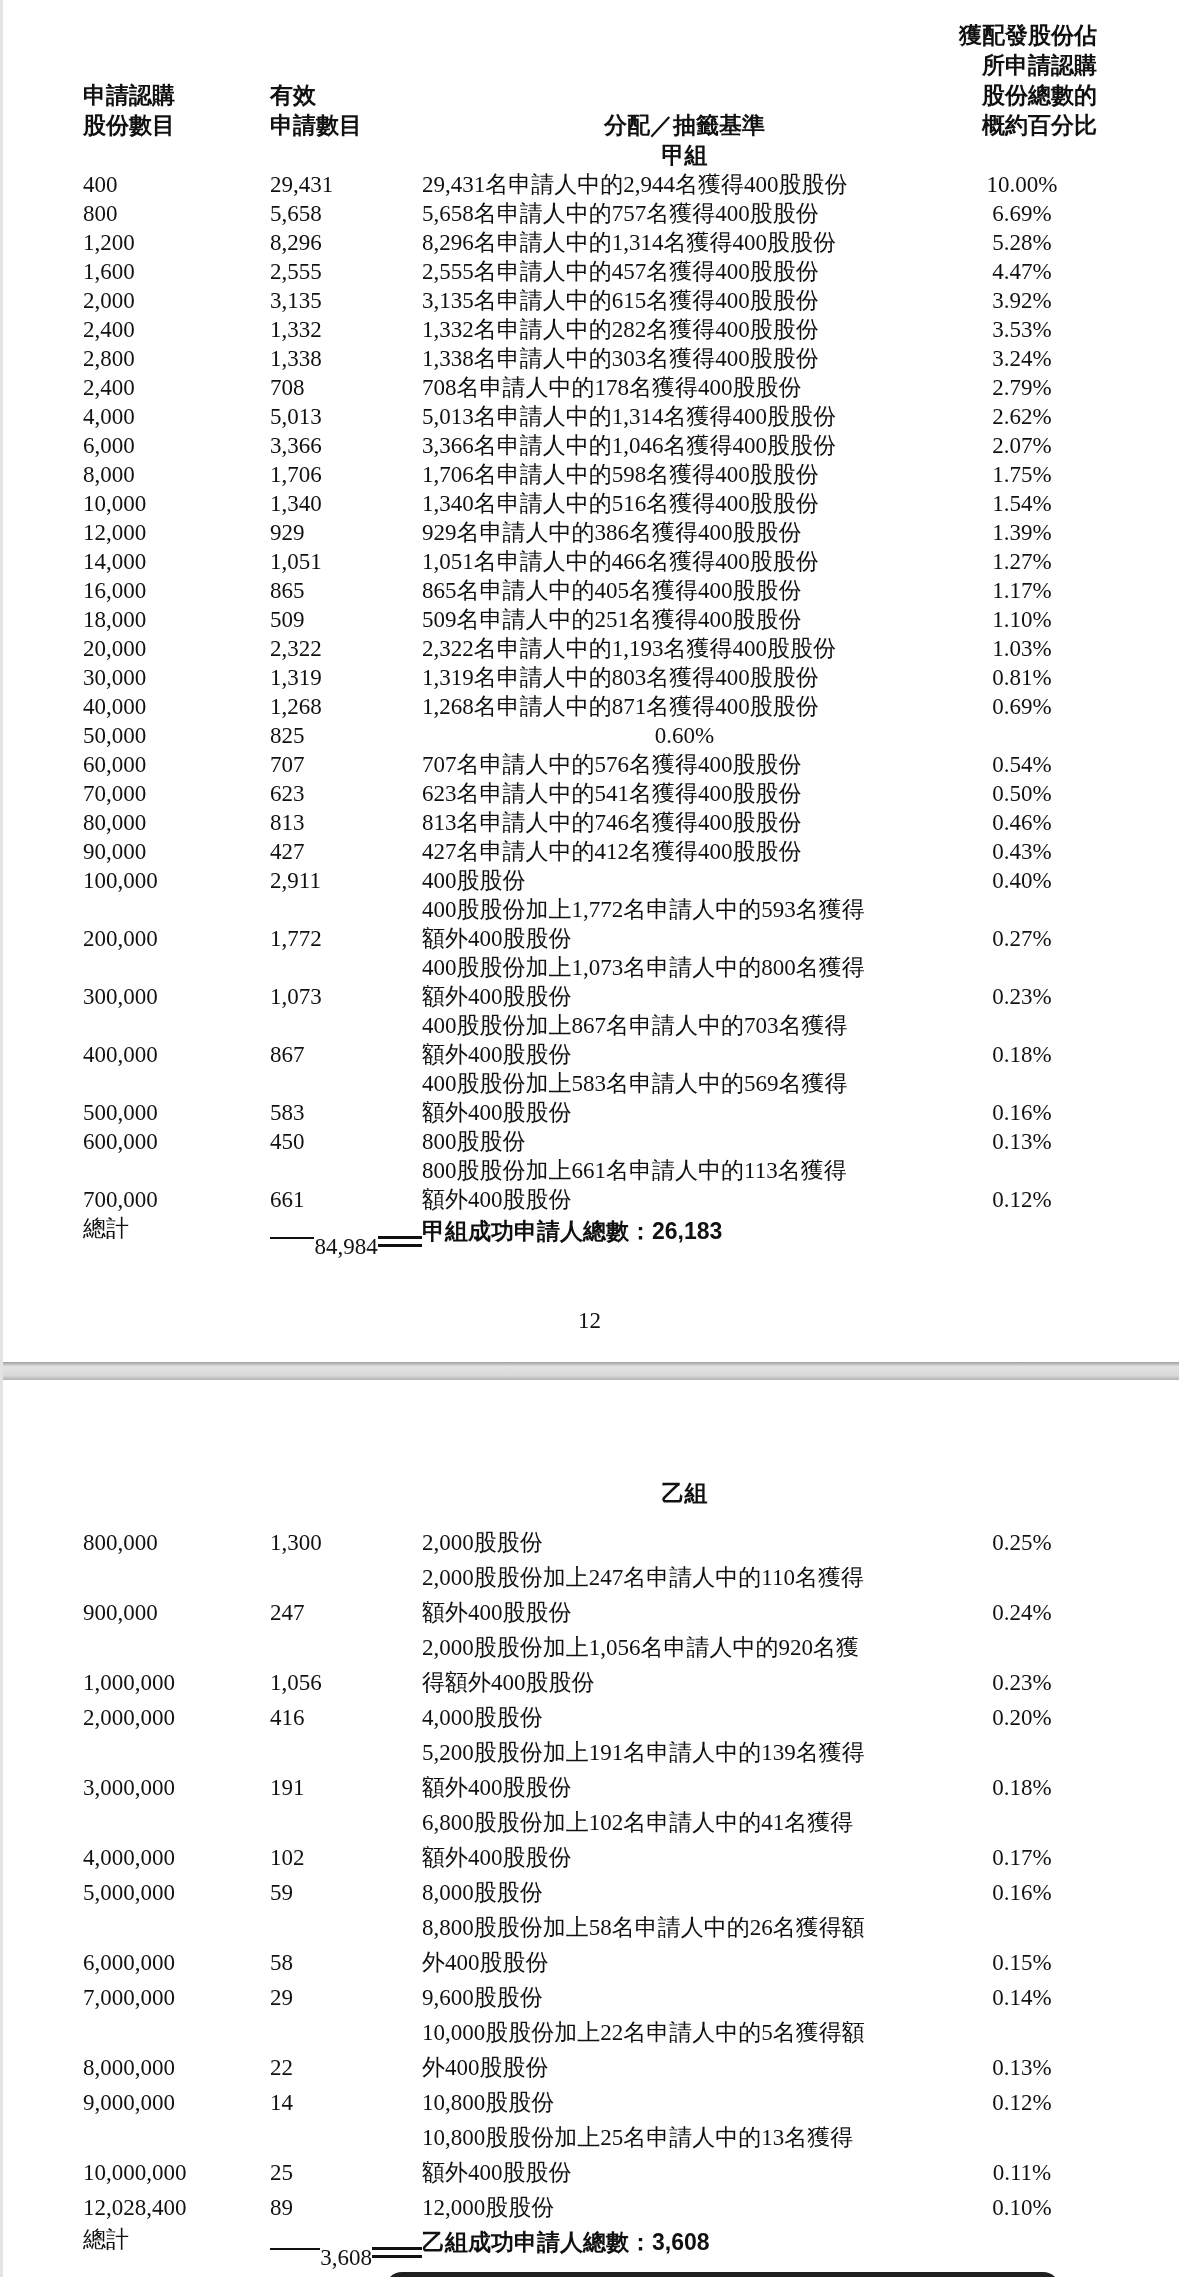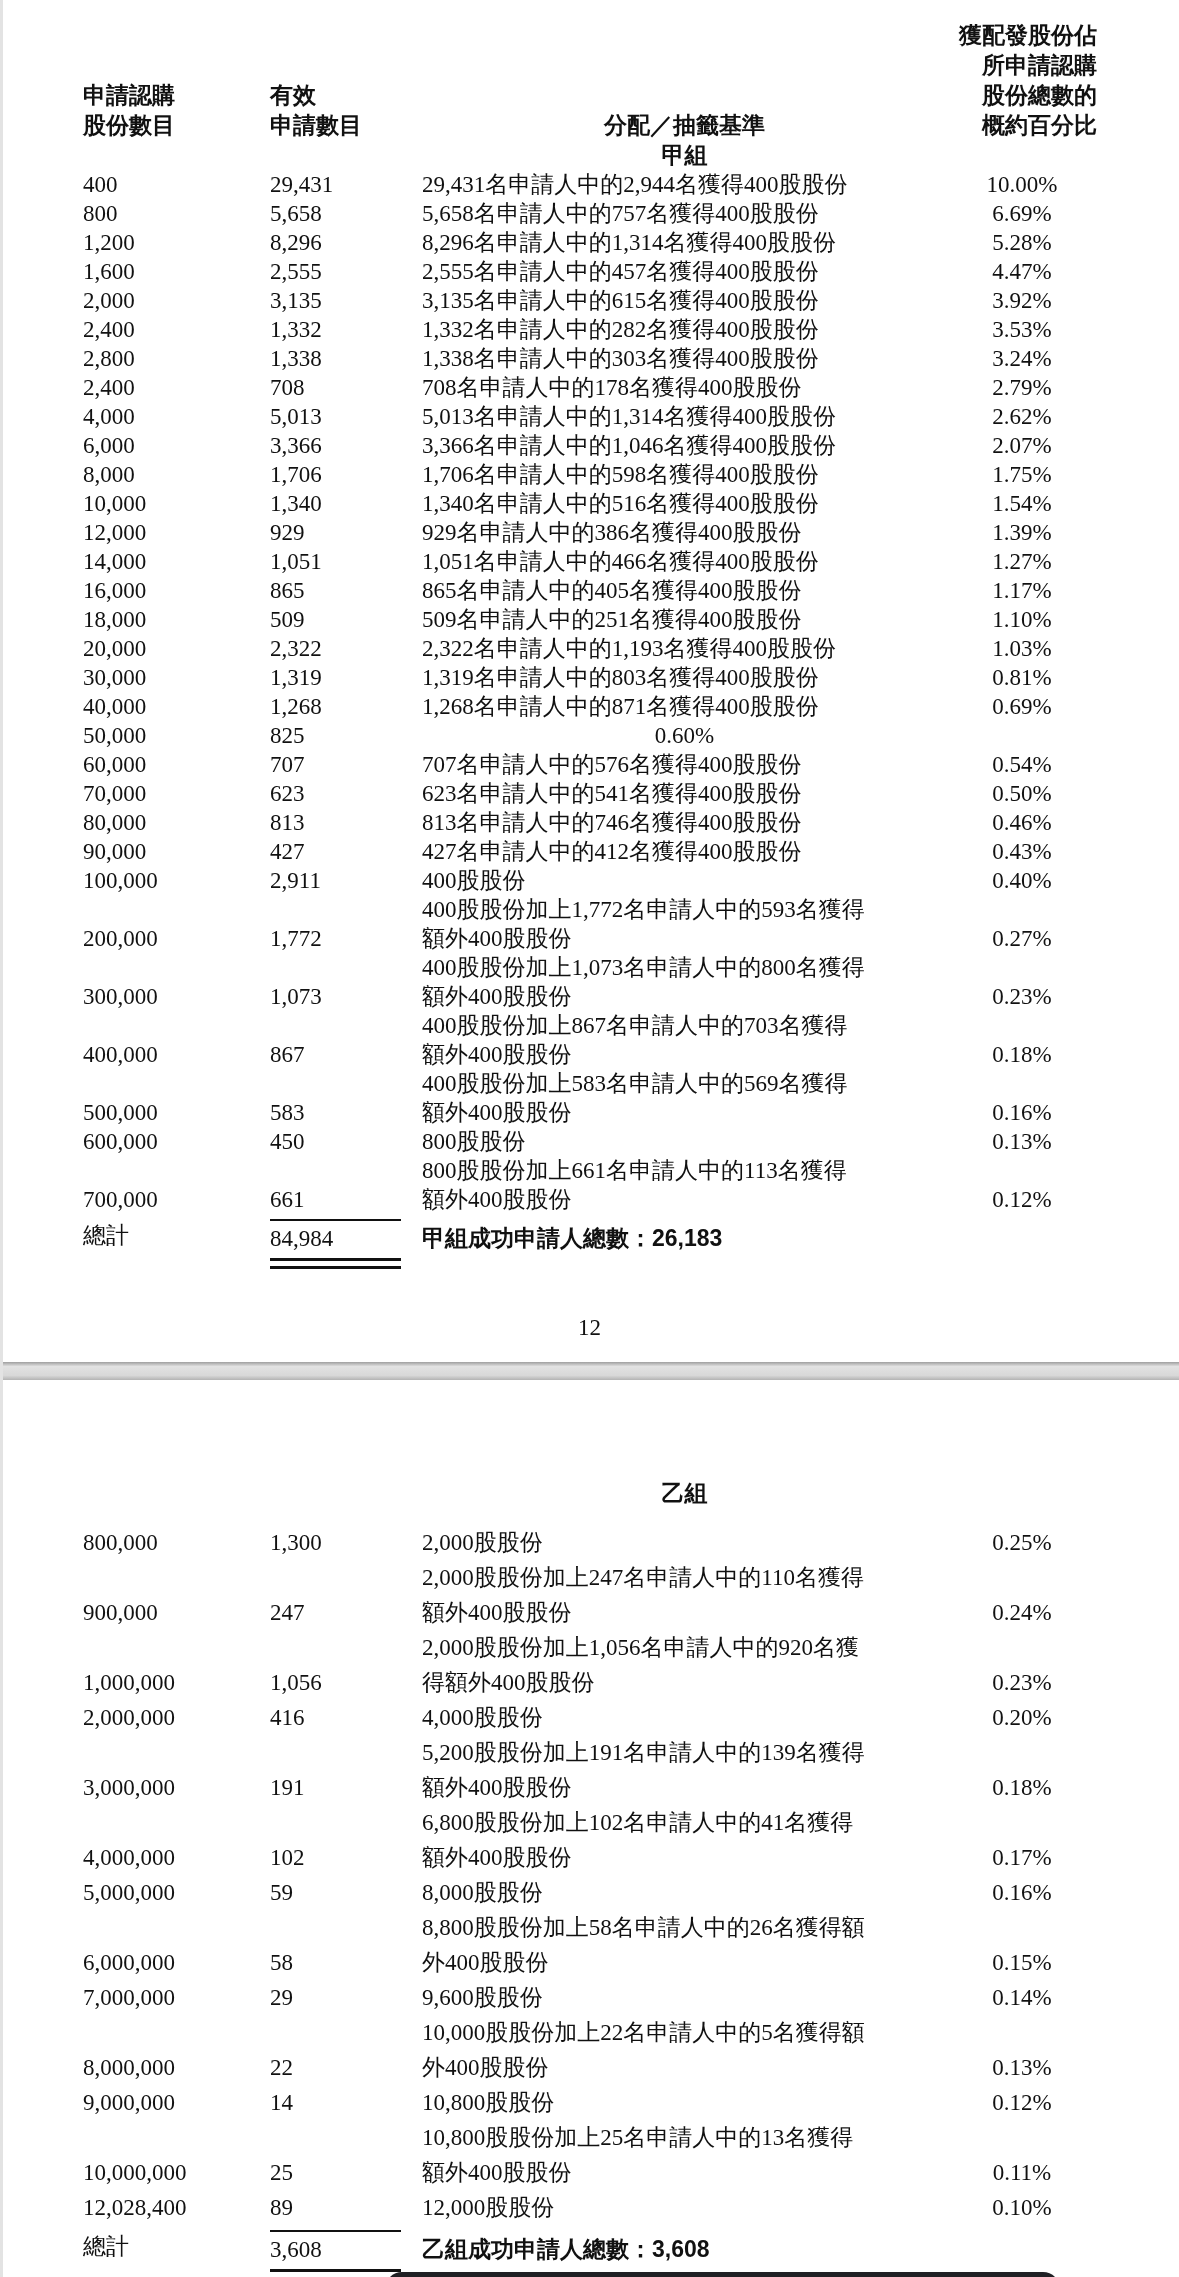--- a/index.html
+++ b/index.html
@@ -34,21 +34,21 @@
   .heading-row .c3{text-align:center;}
   .p2-heading{line-height:35px;padding-top:96px;padding-bottom:14px;}
 
   .rows-a .row{line-height:29px;}
   .rows-b .row{line-height:35px;}
   .row{display:grid;grid-template-columns:187px 152px 1fr 150px;padding:0 82px 0 83px;align-items:end;}
   .row .c4{text-align:center;}
 
   .total-row{display:grid;grid-template-columns:187px 152px 1fr 150px;padding:0 62px 0 83px;align-items:end;line-height:30px;}
   .total-label{padding-bottom:18px;}
-  .total-value-stack{display:flex;flex-direction:column;}
+  .total-value-stack{display:flex;flex-direction:row;}
   .t-rule{width:131px;height:2px;background:#111;margin:5px 0 3px 0;}
   .d-rule{width:131px;height:11px;box-sizing:border-box;border-top:3px solid #111;border-bottom:3px solid #111;margin-top:4px;}
   .total-note{
     font-family:"Liberation Sans","DejaVu Sans",sans-serif;
     font-weight:bold;padding-bottom:16px;
   }
   .page-number{text-align:center;margin-top:44px;line-height:30px;}
 
   .bottom-bar{
     position:absolute;left:385px;top:2272px;width:675px;height:34px;

